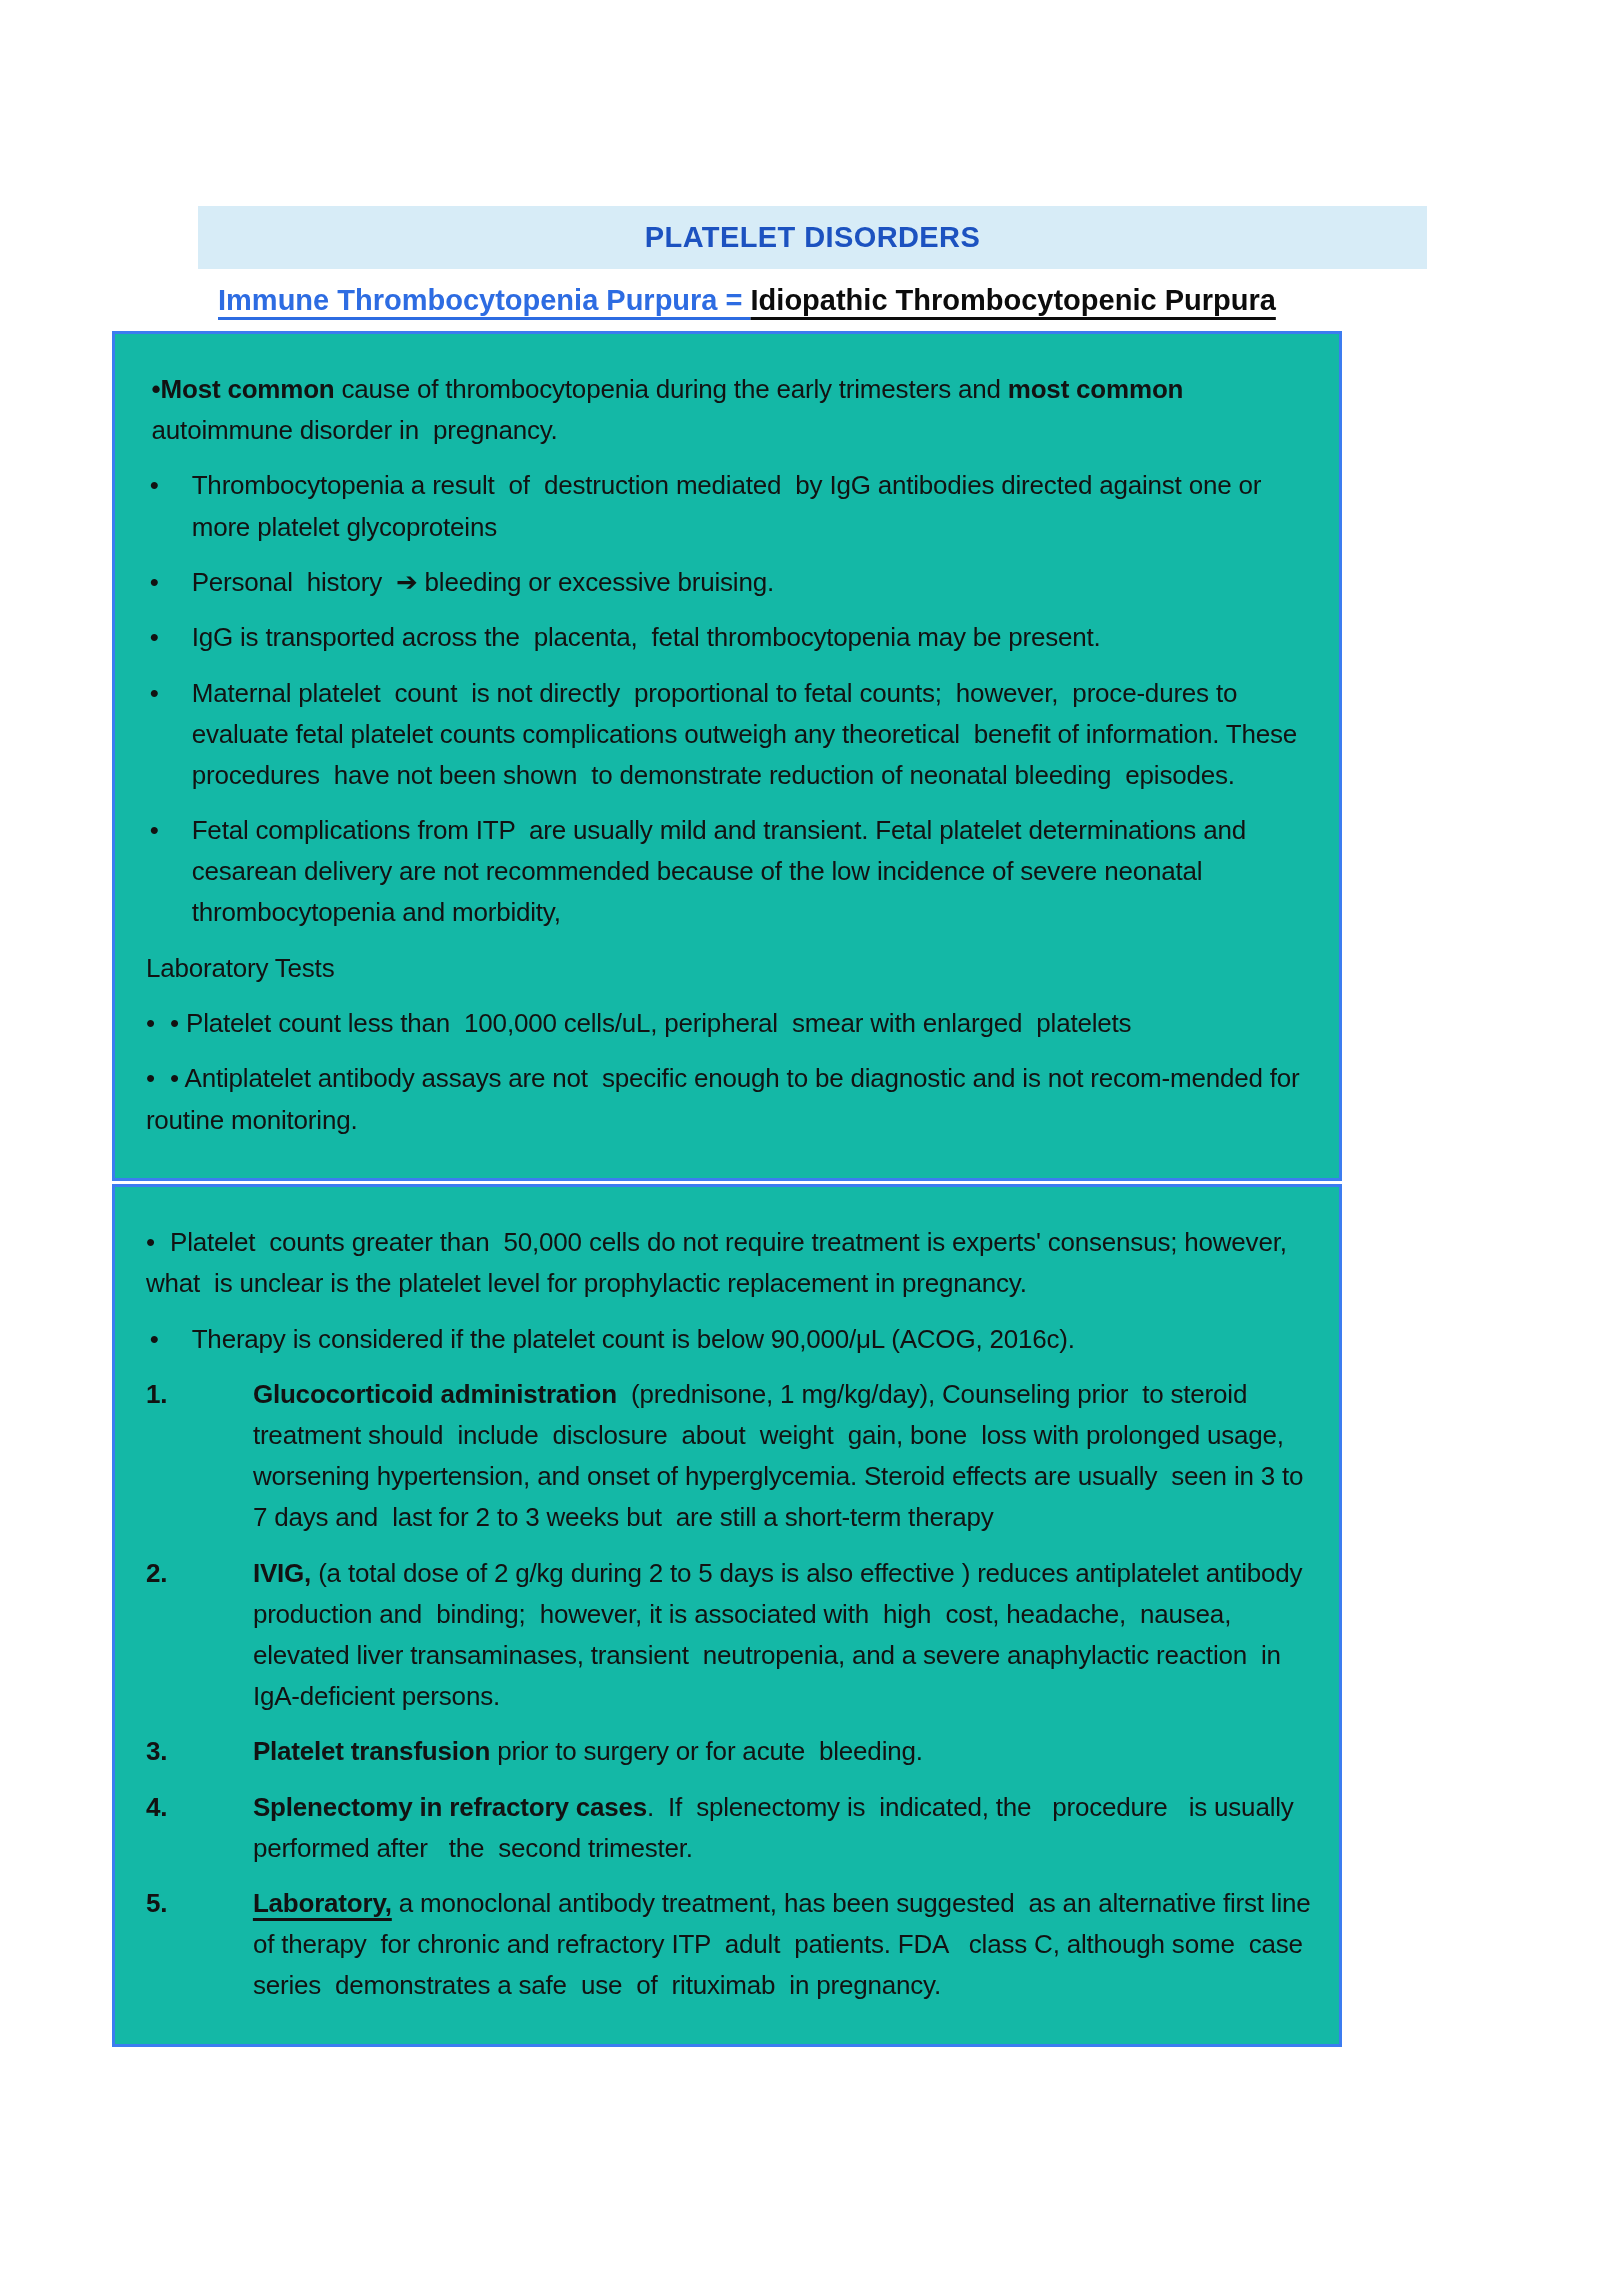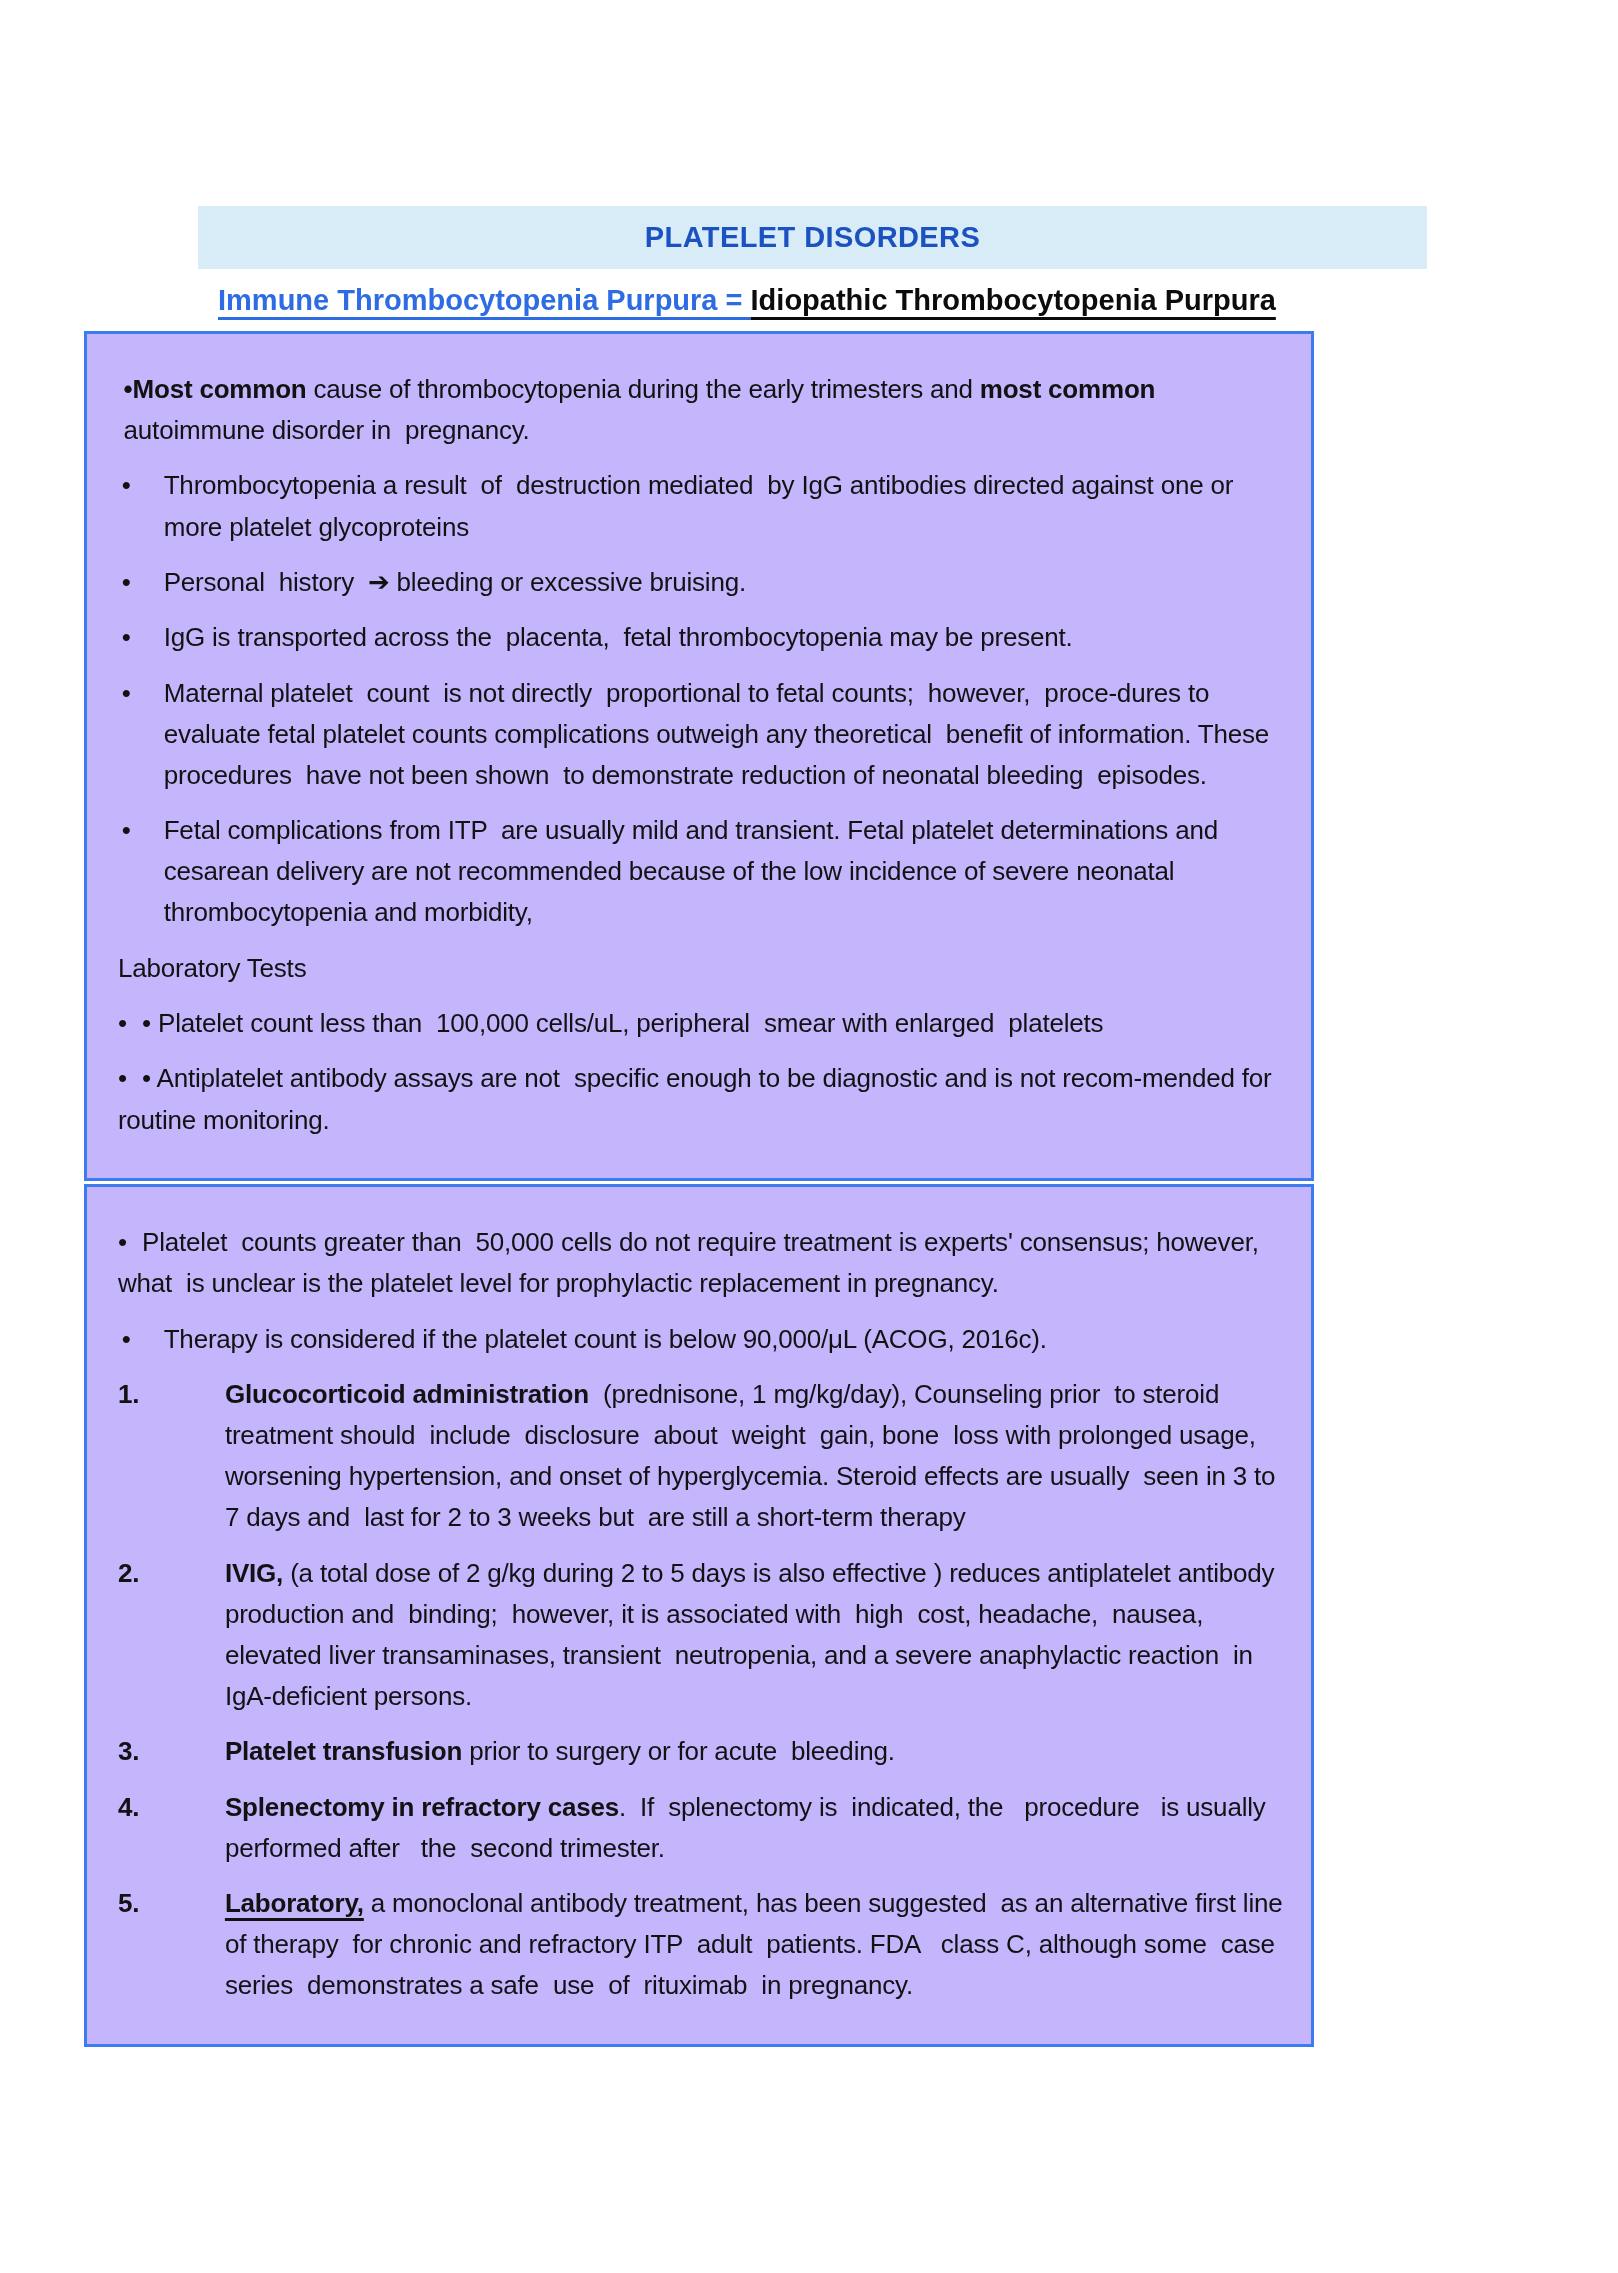--- a/index.html
+++ b/index.html
@@ -43,24 +43,24 @@
     text-decoration-thickness: 2.9px;
     text-underline-offset: 6.7px;
   }
   .sub-right {
     color: #0c0c0c;
     text-decoration: underline;
     text-decoration-thickness: 2.9px;
     text-underline-offset: 6.7px;
   }
   .box {
-    margin-left: 84px;
+    margin-left: 112px;
     width: 1230px;
     border: 3.8px solid var(--box-border, #3c7cf0);
-    background: #c4b5fd;
+    background: #14b8a6;
     padding: 21px 25px 23px 29px;
     font-size: 26px;
     line-height: 1.58;
     letter-spacing: -0.2px;
   }
   .box + .box { margin-top: 2.9px; }
   .box1 { margin-top: 13.4px; }
   .block { margin: 14.3px 0; }
   .block.lead { margin-left: 7.6px; }
   .block.plain { margin-left: 1.9px; }
@@ -91,21 +91,21 @@
 </style>
 </head>
 <body>
 
 <div class="page">
 
   <div class="band">
     <span class="band-title">PLATELET DISORDERS</span>
   </div>
 
-  <div class="subtitle"><span class="sub-left">Immune Thrombocytopenia Purpura = </span><span class="sub-right">Idiopathic Thrombocytopenia Purpura</span></div>
+  <div class="subtitle"><span class="sub-left">Immune Thrombocytopenia Purpura = </span><span class="sub-right">Idiopathic Thrombocytopenic Purpura</span></div>
 
   <div class="box box1">
       <div class="block lead"><span class="btext"><span class="bold">•</span><span class="bold">Most common</span><span> cause of thrombocytopenia during the early trimesters and </span><span class="bold">most common</span><span> autoimmune disorder in  pregnancy.</span></span></div>
       <div class="block h-bullet">
         <span class="marker">•</span>
         <span class="btext"><span>Thrombocytopenia a result  of  destruction mediated  by IgG antibodies directed against one or more platelet glycoproteins</span></span>
       </div>
       <div class="block h-bullet">
         <span class="marker">•</span>
         <span class="btext"><span>Personal  history  </span><span class="arrow">➔</span><span> bleeding or excessive bruising.</span></span>

